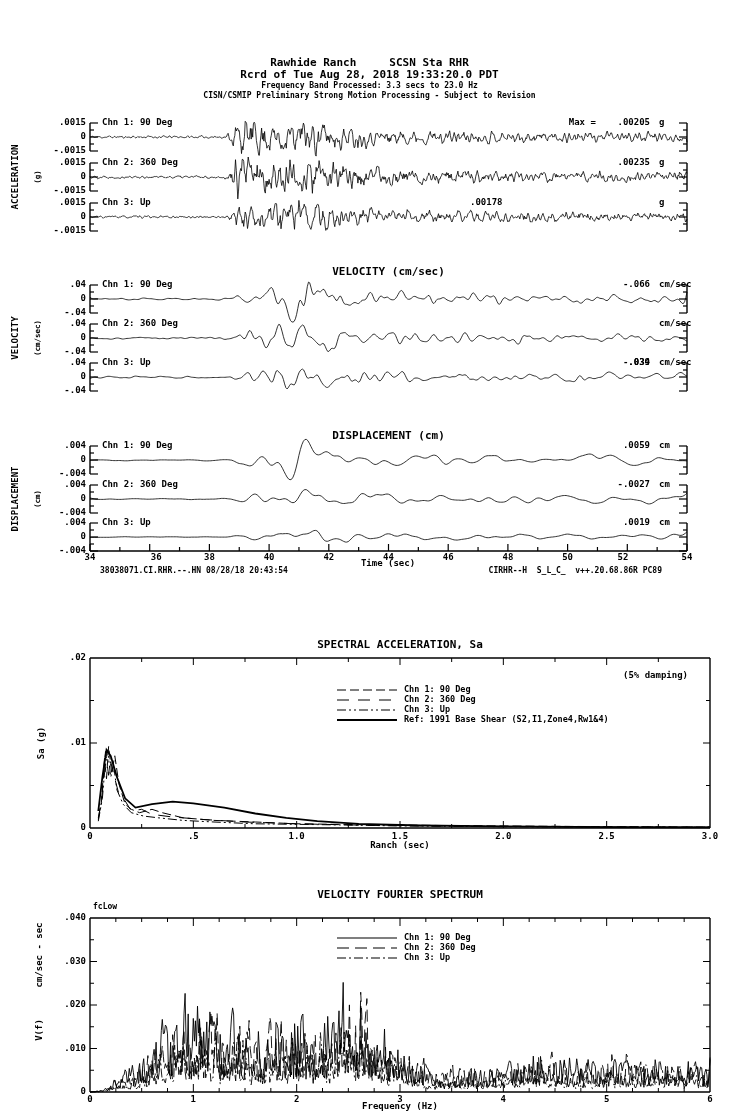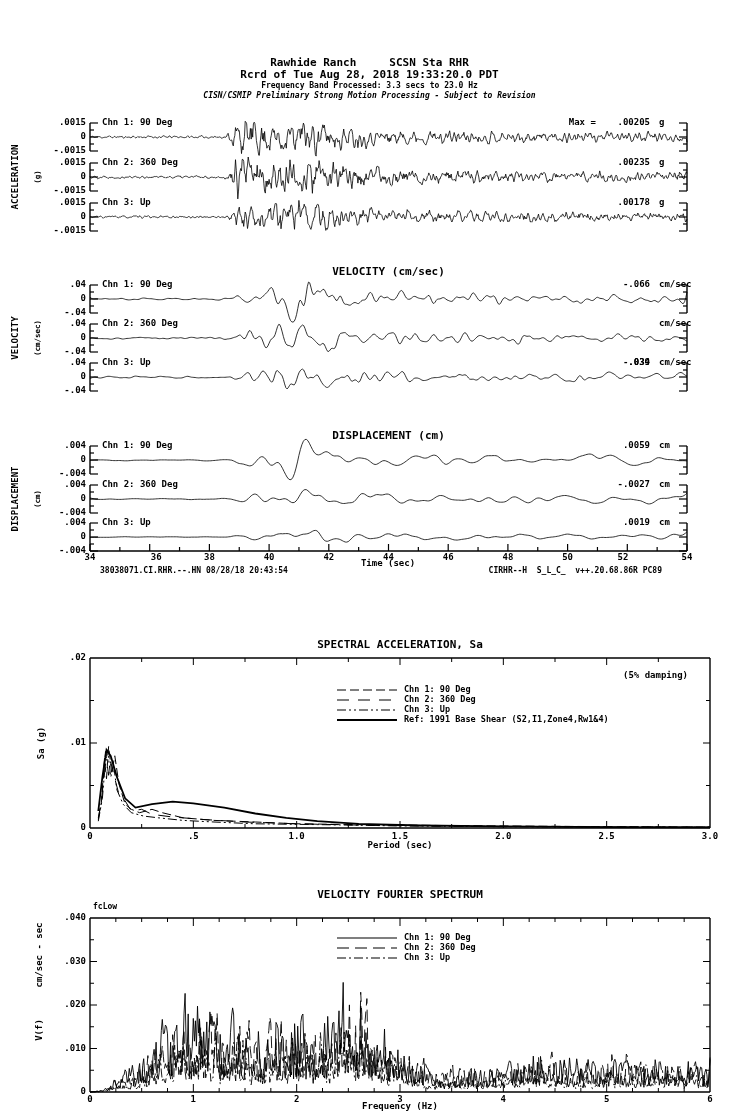--- a/index.html
+++ b/index.html
@@ -268,40 +268,40 @@
       <line x1="337" y1="938" x2="397" y2="938" stroke="#000" stroke-width="1.2"></line>
       <path d="M90.0,1092.0L91.0,1092.0L92.1,1091.8L93.1,1091.7L94.1,1091.6L95.2,1091.6L96.2,1091.7L97.2,1091.2L98.3,1091.7L99.3,1091.2L100.3,1090.9L101.4,1091.1L102.4,1089.1L103.4,1089.8L104.5,1091.0L105.5,1090.5L106.5,1091.0L107.6,1090.8L108.6,1088.7L109.6,1087.9L110.7,1088.2L111.7,1088.7L112.7,1089.7L113.8,1085.8L114.8,1080.1L115.8,1084.5L116.9,1087.0L117.9,1088.2L118.9,1087.9L120.0,1087.0L121.0,1085.9L122.0,1079.1L123.1,1081.9L124.1,1082.6L125.1,1082.1L126.2,1086.5L127.2,1086.3L128.2,1081.4L129.3,1078.4L130.3,1084.1L131.3,1084.0L132.4,1081.3L133.4,1086.0L134.4,1078.1L135.5,1079.7L136.5,1075.3L137.5,1072.1L138.6,1086.4L139.6,1067.3L140.6,1079.2L141.7,1084.4L142.7,1069.9L143.7,1083.1L144.8,1080.0L145.8,1085.3L146.8,1069.2L147.9,1055.6L148.9,1085.2L149.9,1077.9L151.0,1073.0L152.0,1064.9L153.0,1076.2L154.1,1064.3L155.1,1058.0L156.1,1069.2L157.2,1072.2L158.2,1071.1L159.2,1060.6L160.3,1064.3L161.3,1055.8L162.3,1045.2L163.4,1056.7L164.4,1068.5L165.4,1063.7L166.5,1067.5L167.5,1065.2L168.5,1064.0L169.6,1075.3L170.6,1054.8L171.6,1078.7L172.7,1034.7L173.7,1050.2L174.7,1045.2L175.8,1072.1L176.8,1060.8L177.8,1060.0L178.9,1074.6L179.9,1066.6L180.9,1074.9L182.0,1065.5L183.0,1039.1L184.0,1029.4L185.1,1071.3L186.1,1079.5L187.1,1055.6L188.2,1055.7L189.2,1043.3L190.2,1046.3L191.3,1078.4L192.3,1059.8L193.3,1064.4L194.4,1077.5L195.4,1062.2L196.4,1074.4L197.5,1056.5L198.5,1070.9L199.5,1019.3L200.6,1045.3L201.6,1035.3L202.6,1055.6L203.7,1078.0L204.7,1058.6L205.7,1077.8L206.8,1071.4L207.8,1056.0L208.8,1035.9L209.9,1017.0L210.9,1014.0L211.9,1054.4L213.0,1050.1L214.0,1068.0L215.0,1028.0L216.1,1040.3L217.1,1012.6L218.1,1043.1L219.2,1065.8L220.2,1064.1L221.2,1075.8L222.3,1043.1L223.3,1043.7L224.3,1075.5L225.4,1075.5L226.4,1065.5L227.4,1074.7L228.5,1054.1L229.5,1064.1L230.5,1076.9L231.6,1058.2L232.6,1076.7L233.6,1057.5L234.7,1073.6L235.7,1080.9L236.7,1058.1L237.8,1074.1L238.8,1053.5L239.8,1026.1L240.9,1060.7L241.9,1068.4L242.9,1056.7L244.0,1057.0L245.0,1044.8L246.0,1049.4L247.1,1031.8L248.1,1038.9L249.1,1020.4L250.2,1048.5L251.2,1056.8L252.2,1076.1L253.3,1076.1L254.3,1046.7L255.3,1043.9L256.4,1041.5L257.4,1081.3L258.4,1082.3L259.5,1052.3L260.5,1067.5L261.5,1070.9L262.6,1073.1L263.6,1069.1L264.6,1077.7L265.7,1052.4L266.7,1048.7L267.7,1040.9L268.8,1030.5L269.8,1016.8L270.8,1023.2L271.9,1054.3L272.9,1069.2L273.9,1067.6L275.0,1070.4L276.0,1037.5L277.0,1080.3L278.1,1066.1L279.1,1077.1L280.1,1043.2L281.2,1019.8L282.2,1058.3L283.2,1061.1L284.3,1056.9L285.3,1059.0L286.3,1039.9L287.4,1065.1L288.4,1070.7L289.4,1063.8L290.5,1053.7L291.5,1075.0L292.5,1042.4L293.6,1056.6L294.6,1064.3L295.6,1042.1L296.7,1075.8L297.7,1051.4L298.7,1075.0L299.8,1047.7L300.8,1066.2L301.8,1043.1L302.9,1077.4L303.9,1054.9L304.9,1033.3L306.0,1041.8L307.0,1045.1L308.0,1061.7L309.1,1055.6L310.1,1079.4L311.1,1065.6L312.2,1054.9L313.2,1079.9L314.2,1041.0L315.3,1035.1L316.3,1074.7L317.3,1075.0L318.4,1069.1L319.4,1056.3L320.4,1073.5L321.5,1045.7L322.5,1064.5L323.5,1051.2L324.6,1078.1L325.6,1054.7L326.6,1076.9L327.7,1074.0L328.7,1057.0L329.7,1049.1L330.8,1067.3L331.8,1043.6L332.8,1067.2L333.9,1069.8L334.9,1074.1L335.9,1032.9L337.0,1052.2L338.0,1073.3L339.0,1074.7L340.1,1053.1L341.1,1027.6L342.1,1069.7L343.2,1064.7L344.2,1060.0L345.2,1073.2L346.3,1050.0L347.3,1071.6L348.3,1051.4L349.4,1004.9L350.4,1047.8L351.4,1064.1L352.5,1062.1L353.5,1056.1L354.5,1067.4L355.6,1025.8L356.6,1070.2L357.6,1052.7L358.7,1064.4L359.7,1049.3L360.7,992.2L361.8,1014.2L362.8,1053.7L363.8,1069.6L364.9,1023.8L365.9,1011.3L366.9,998.6L368.0,1059.2L369.0,1058.8L370.0,1055.7L371.1,1052.9L372.1,1050.0L373.1,1073.2L374.2,1047.5L375.2,1071.8L376.2,1075.9L377.3,1055.5L378.3,1077.4L379.3,1078.3L380.4,1065.3L381.4,1060.0L382.4,1078.1L383.5,1081.2L384.5,1078.0L385.5,1047.0L386.6,1080.0L387.6,1074.7L388.6,1058.3L389.7,1081.2L390.7,1051.2L391.7,1054.5L392.8,1055.5L393.8,1077.8L394.8,1077.4L395.9,1079.2L396.9,1076.4L397.9,1078.5L399.0,1077.5L400.0,1066.4L401.0,1066.8L402.1,1083.2L403.1,1070.0L404.1,1063.3L405.2,1076.9L406.2,1080.1L407.2,1071.2L408.3,1064.4L409.3,1056.3L410.3,1073.9L411.4,1069.2L412.4,1069.8L413.4,1069.4L414.5,1083.6L415.5,1081.3L416.5,1070.3L417.6,1063.2L418.6,1073.0L419.6,1085.5L420.7,1085.3L421.7,1082.8L422.7,1066.4L423.8,1058.2L424.8,1074.9L425.8,1084.0L426.9,1074.4L427.9,1084.8L428.9,1077.6L430.0,1070.1L431.0,1073.2L432.0,1075.3L433.1,1080.5L434.1,1080.4L435.1,1087.3L436.2,1074.0L437.2,1078.3L438.2,1082.0L439.3,1083.6L440.3,1087.4L441.3,1075.8L442.4,1072.9L443.4,1074.3L444.4,1083.6L445.5,1074.2L446.5,1076.8L447.5,1072.8L448.6,1086.9L449.6,1081.3L450.6,1068.9L451.7,1072.4L452.7,1065.2L453.7,1080.5L454.8,1087.5L455.8,1087.5L456.8,1085.7L457.9,1086.4L458.9,1072.0L459.9,1068.3L461.0,1070.5L462.0,1080.9L463.0,1082.5L464.1,1070.5L465.1,1081.2L466.1,1084.2L467.2,1085.1L468.2,1080.2L469.2,1069.6L470.3,1075.5L471.3,1087.5L472.3,1087.7L473.4,1084.6L474.4,1067.9L475.4,1078.7L476.5,1087.1L477.5,1085.1L478.5,1086.6L479.6,1084.9L480.6,1082.5L481.6,1086.3L482.7,1086.9L483.7,1080.4L484.7,1071.2L485.8,1077.1L486.8,1087.4L487.8,1087.8L488.9,1084.5L489.9,1066.4L490.9,1072.0L492.0,1070.5L493.0,1086.9L494.0,1078.0L495.1,1075.1L496.1,1087.5L497.1,1086.0L498.2,1082.7L499.2,1078.4L500.2,1080.2L501.3,1081.2L502.3,1085.5L503.3,1078.8L504.4,1074.4L505.4,1074.5L506.4,1076.4L507.5,1079.9L508.5,1079.2L509.5,1073.1L510.6,1071.7L511.6,1084.4L512.6,1084.6L513.7,1074.1L514.7,1066.2L515.7,1084.7L516.8,1081.5L517.8,1063.5L518.8,1073.2L519.9,1084.5L520.9,1083.5L521.9,1077.5L523.0,1078.5L524.0,1070.1L525.0,1066.9L526.1,1069.6L527.1,1077.3L528.1,1083.6L529.2,1080.4L530.2,1074.5L531.2,1066.6L532.3,1068.2L533.3,1084.2L534.3,1073.7L535.4,1083.9L536.4,1084.2L537.4,1078.3L538.5,1057.3L539.5,1075.8L540.5,1071.4L541.6,1078.3L542.6,1071.9L543.6,1071.1L544.7,1080.6L545.7,1072.9L546.7,1076.7L547.8,1080.8L548.8,1066.0L549.8,1068.1L550.9,1057.2L551.9,1051.9L552.9,1060.4L554.0,1069.2L555.0,1080.4L556.0,1086.5L557.1,1081.0L558.1,1085.0L559.1,1081.2L560.2,1082.4L561.2,1081.1L562.2,1078.1L563.3,1071.8L564.3,1059.9L565.3,1074.5L566.4,1075.3L567.4,1080.8L568.4,1087.0L569.5,1083.8L570.5,1078.2L571.5,1085.3L572.6,1080.9L573.6,1073.6L574.6,1084.7L575.7,1084.4L576.7,1084.1L577.7,1082.3L578.8,1086.7L579.8,1077.1L580.8,1065.6L581.9,1080.7L582.9,1087.5L583.9,1080.2L585.0,1078.7L586.0,1065.9L587.0,1062.8L588.1,1082.1L589.1,1080.5L590.1,1077.4L591.2,1072.9L592.2,1083.3L593.2,1074.8L594.3,1086.9L595.3,1078.9L596.3,1087.3L597.4,1078.2L598.4,1068.4L599.4,1077.7L600.5,1084.8L601.5,1063.4L602.5,1065.6L603.6,1070.2L604.6,1084.6L605.6,1070.8L606.7,1076.9L607.7,1063.3L608.7,1086.3L609.8,1075.1L610.8,1078.2L611.8,1054.6L612.9,1063.4L613.9,1085.0L614.9,1084.5L616.0,1082.9L617.0,1080.7L618.0,1077.2L619.1,1084.1L620.1,1084.4L621.1,1071.4L622.2,1084.4L623.2,1077.0L624.2,1079.9L625.3,1075.0L626.3,1054.1L627.3,1056.1L628.4,1064.6L629.4,1082.8L630.4,1070.7L631.5,1080.0L632.5,1076.4L633.5,1074.2L634.6,1065.0L635.6,1066.5L636.6,1078.9L637.7,1084.1L638.7,1068.3L639.7,1065.7L640.8,1061.8L641.8,1084.6L642.8,1086.6L643.9,1067.8L644.9,1080.2L645.9,1080.0L647.0,1086.3L648.0,1084.6L649.0,1082.4L650.1,1085.7L651.1,1086.0L652.1,1076.4L653.2,1066.3L654.2,1077.0L655.2,1085.0L656.3,1069.0L657.3,1073.9L658.3,1074.9L659.4,1058.6L660.4,1062.7L661.4,1069.4L662.5,1070.7L663.5,1080.8L664.5,1078.3L665.6,1079.1L666.6,1067.4L667.6,1066.6L668.7,1086.0L669.7,1081.9L670.7,1082.8L671.8,1066.9L672.8,1070.2L673.8,1070.9L674.9,1085.3L675.9,1082.4L676.9,1080.3L678.0,1086.5L679.0,1083.1L680.0,1074.9L681.1,1076.1L682.1,1081.6L683.1,1081.9L684.2,1084.4L685.2,1084.8L686.2,1086.1L687.3,1083.7L688.3,1078.5L689.3,1075.1L690.4,1067.5L691.4,1079.5L692.4,1079.4L693.5,1067.3L694.5,1064.7L695.5,1061.7L696.6,1069.6L697.6,1065.8L698.6,1086.1L699.7,1081.1L700.7,1078.7L701.7,1077.0L702.8,1085.6L703.8,1075.0L704.8,1086.2L705.9,1086.3L706.9,1079.3L707.9,1083.7L709.0,1077.2L710.0,1057.5" fill="none" stroke="#000" stroke-width="0.9" stroke-dasharray="12,6"></path>
       <line x1="337" y1="948" x2="397" y2="948" stroke="#000" stroke-width="1.2" stroke-dasharray="12,6"></line>
       <path d="M90.0,1092.0L91.0,1091.9L92.1,1091.8L93.1,1091.8L94.1,1091.8L95.2,1091.8L96.2,1091.3L97.2,1091.3L98.3,1091.4L99.3,1091.6L100.3,1091.6L101.4,1091.4L102.4,1091.2L103.4,1090.4L104.5,1089.0L105.5,1089.4L106.5,1089.5L107.6,1090.7L108.6,1089.3L109.6,1087.9L110.7,1089.0L111.7,1089.2L112.7,1090.7L113.8,1088.2L114.8,1089.3L115.8,1089.6L116.9,1084.1L117.9,1083.7L118.9,1081.4L120.0,1085.0L121.0,1089.3L122.0,1088.9L123.1,1085.7L124.1,1088.4L125.1,1085.1L126.2,1087.9L127.2,1085.6L128.2,1088.7L129.3,1088.5L130.3,1089.2L131.3,1085.5L132.4,1077.0L133.4,1081.7L134.4,1088.4L135.5,1085.2L136.5,1088.8L137.5,1087.7L138.6,1086.5L139.6,1087.6L140.6,1077.7L141.7,1077.8L142.7,1080.1L143.7,1077.4L144.8,1086.2L145.8,1081.2L146.8,1086.9L147.9,1083.2L148.9,1080.4L149.9,1074.5L151.0,1064.6L152.0,1060.8L153.0,1077.4L154.1,1080.9L155.1,1073.0L156.1,1084.1L157.2,1068.2L158.2,1062.3L159.2,1057.0L160.3,1053.9L161.3,1071.0L162.3,1080.7L163.4,1077.5L164.4,1081.2L165.4,1082.9L166.5,1075.9L167.5,1074.2L168.5,1062.2L169.6,1071.1L170.6,1079.1L171.6,1070.4L172.7,1082.0L173.7,1080.3L174.7,1052.5L175.8,1067.1L176.8,1055.4L177.8,1062.4L178.9,1050.9L179.9,1052.0L180.9,1072.0L182.0,1063.2L183.0,1045.3L184.0,1060.8L185.1,1065.8L186.1,1056.6L187.1,1066.3L188.2,1074.3L189.2,1079.0L190.2,1069.6L191.3,1079.3L192.3,1061.6L193.3,1075.6L194.4,1058.0L195.4,1073.9L196.4,1055.3L197.5,1068.0L198.5,1079.7L199.5,1047.9L200.6,1026.8L201.6,1066.6L202.6,1067.7L203.7,1055.5L204.7,1049.9L205.7,1068.0L206.8,1050.5L207.8,1065.9L208.8,1062.5L209.9,1067.2L210.9,1081.3L211.9,1078.1L213.0,1078.0L214.0,1055.9L215.0,1045.4L216.1,1038.0L217.1,1056.5L218.1,1067.5L219.2,1072.4L220.2,1084.1L221.2,1065.0L222.3,1081.3L223.3,1079.0L224.3,1057.7L225.4,1061.3L226.4,1070.6L227.4,1079.6L228.5,1069.1L229.5,1081.4L230.5,1067.3L231.6,1071.2L232.6,1043.4L233.6,1042.5L234.7,1062.7L235.7,1074.4L236.7,1043.6L237.8,1035.0L238.8,1057.6L239.8,1081.2L240.9,1079.8L241.9,1068.0L242.9,1040.3L244.0,1066.5L245.0,1079.7L246.0,1057.9L247.1,1070.1L248.1,1064.0L249.1,1068.7L250.2,1083.3L251.2,1084.8L252.2,1076.0L253.3,1064.4L254.3,1069.8L255.3,1079.8L256.4,1074.5L257.4,1081.9L258.4,1079.3L259.5,1074.4L260.5,1083.7L261.5,1073.3L262.6,1083.9L263.6,1073.9L264.6,1083.2L265.7,1081.2L266.7,1063.5L267.7,1060.1L268.8,1057.5L269.8,1082.3L270.8,1075.8L271.9,1068.8L272.9,1075.7L273.9,1068.9L275.0,1052.3L276.0,1051.2L277.0,1071.6L278.1,1074.3L279.1,1079.8L280.1,1071.0L281.2,1080.1L282.2,1081.8L283.2,1068.9L284.3,1058.0L285.3,1056.2L286.3,1079.1L287.4,1083.4L288.4,1072.9L289.4,1076.0L290.5,1058.9L291.5,1043.0L292.5,1038.0L293.6,1054.8L294.6,1053.7L295.6,1075.5L296.7,1079.3L297.7,1062.0L298.7,1081.8L299.8,1065.3L300.8,1078.4L301.8,1067.7L302.9,1073.8L303.9,1075.5L304.9,1066.8L306.0,1063.6L307.0,1045.9L308.0,1067.4L309.1,1064.9L310.1,1059.2L311.1,1054.5L312.2,1073.0L313.2,1083.4L314.2,1070.3L315.3,1074.8L316.3,1076.8L317.3,1070.2L318.4,1068.9L319.4,1058.8L320.4,1032.6L321.5,1046.9L322.5,1063.2L323.5,1077.5L324.6,1054.3L325.6,1068.7L326.6,1082.7L327.7,1061.4L328.7,1076.8L329.7,1083.2L330.8,1066.8L331.8,1062.7L332.8,1072.0L333.9,1078.6L334.9,1071.7L335.9,1069.6L337.0,1068.9L338.0,1077.9L339.0,1051.8L340.1,1040.1L341.1,1054.5L342.1,1052.9L343.2,1056.2L344.2,1032.0L345.2,1070.2L346.3,1062.3L347.3,1050.5L348.3,1072.8L349.4,1034.3L350.4,1066.3L351.4,1071.5L352.5,1055.5L353.5,1066.6L354.5,1077.7L355.6,1080.7L356.6,1052.1L357.6,1077.1L358.7,1078.7L359.7,1071.5L360.7,1036.4L361.8,1060.5L362.8,1075.8L363.8,1069.7L364.9,1069.2L365.9,1072.0L366.9,1057.5L368.0,1070.4L369.0,1079.1L370.0,1048.2L371.1,1049.2L372.1,1081.5L373.1,1065.0L374.2,1066.8L375.2,1070.6L376.2,1074.5L377.3,1059.7L378.3,1078.8L379.3,1075.0L380.4,1070.2L381.4,1082.9L382.4,1068.7L383.5,1072.0L384.5,1063.9L385.5,1054.1L386.6,1067.7L387.6,1083.8L388.6,1085.5L389.7,1084.7L390.7,1065.1L391.7,1065.7L392.8,1064.9L393.8,1081.3L394.8,1057.6L395.9,1061.8L396.9,1081.6L397.9,1077.6L399.0,1065.9L400.0,1062.6L401.0,1058.3L402.1,1078.3L403.1,1079.6L404.1,1084.2L405.2,1084.3L406.2,1077.4L407.2,1080.9L408.3,1085.3L409.3,1083.5L410.3,1079.0L411.4,1079.1L412.4,1086.4L413.4,1080.0L414.5,1079.4L415.5,1083.9L416.5,1082.1L417.6,1087.4L418.6,1087.1L419.6,1077.9L420.7,1079.0L421.7,1071.9L422.7,1076.9L423.8,1088.4L424.8,1085.2L425.8,1086.9L426.9,1088.6L427.9,1088.9L428.9,1086.2L430.0,1086.9L431.0,1088.4L432.0,1086.1L433.1,1084.1L434.1,1085.8L435.1,1089.4L436.2,1085.8L437.2,1088.4L438.2,1088.6L439.3,1080.5L440.3,1085.7L441.3,1089.2L442.4,1081.9L443.4,1085.1L444.4,1089.0L445.5,1080.7L446.5,1076.0L447.5,1082.5L448.6,1088.9L449.6,1086.9L450.6,1082.7L451.7,1087.7L452.7,1082.7L453.7,1076.3L454.8,1079.1L455.8,1081.0L456.8,1087.3L457.9,1085.2L458.9,1084.9L459.9,1086.5L461.0,1088.5L462.0,1089.3L463.0,1088.5L464.1,1087.5L465.1,1088.9L466.1,1088.2L467.2,1089.0L468.2,1087.5L469.2,1082.6L470.3,1087.1L471.3,1086.0L472.3,1080.3L473.4,1085.8L474.4,1088.1L475.4,1083.4L476.5,1088.7L477.5,1080.5L478.5,1082.5L479.6,1084.5L480.6,1082.6L481.6,1088.0L482.7,1088.5L483.7,1088.1L484.7,1088.1L485.8,1087.3L486.8,1084.1L487.8,1087.0L488.9,1085.5L489.9,1084.0L490.9,1080.7L492.0,1086.3L493.0,1084.9L494.0,1085.6L495.1,1087.5L496.1,1078.8L497.1,1078.0L498.2,1072.4L499.2,1086.5L500.2,1088.4L501.3,1085.3L502.3,1076.6L503.3,1080.0L504.4,1087.7L505.4,1080.2L506.4,1084.2L507.5,1084.2L508.5,1084.0L509.5,1080.4L510.6,1080.3L511.6,1078.7L512.6,1084.1L513.7,1084.5L514.7,1087.5L515.7,1084.7L516.8,1084.7L517.8,1087.2L518.8,1085.0L519.9,1087.3L520.9,1079.6L521.9,1072.0L523.0,1076.2L524.0,1086.4L525.0,1083.2L526.1,1082.0L527.1,1078.6L528.1,1080.6L529.2,1077.8L530.2,1076.5L531.2,1069.0L532.3,1079.6L533.3,1084.6L534.3,1081.1L535.4,1078.1L536.4,1086.5L537.4,1079.0L538.5,1081.7L539.5,1082.0L540.5,1079.6L541.6,1060.2L542.6,1076.8L543.6,1083.3L544.7,1077.9L545.7,1083.2L546.7,1085.2L547.8,1085.1L548.8,1087.4L549.8,1084.5L550.9,1086.2L551.9,1080.9L552.9,1074.4L554.0,1078.7L555.0,1085.8L556.0,1086.2L557.1,1085.3L558.1,1079.2L559.1,1085.1L560.2,1081.1L561.2,1084.8L562.2,1080.9L563.3,1084.0L564.3,1087.8L565.3,1077.5L566.4,1087.6L567.4,1083.4L568.4,1086.9L569.5,1084.3L570.5,1083.1L571.5,1080.4L572.6,1082.7L573.6,1087.1L574.6,1083.8L575.7,1088.6L576.7,1083.0L577.7,1073.9L578.8,1070.8L579.8,1078.8L580.8,1087.0L581.9,1087.1L582.9,1088.4L583.9,1082.8L585.0,1088.6L586.0,1082.4L587.0,1073.8L588.1,1083.9L589.1,1082.3L590.1,1081.1L591.2,1084.8L592.2,1088.5L593.2,1089.0L594.3,1087.7L595.3,1086.5L596.3,1085.3L597.4,1086.0L598.4,1085.1L599.4,1087.0L600.5,1078.5L601.5,1079.9L602.5,1080.1L603.6,1088.8L604.6,1080.7L605.6,1077.6L606.7,1083.2L607.7,1082.1L608.7,1074.8L609.8,1072.0L610.8,1080.2L611.8,1076.4L612.9,1077.3L613.9,1077.0L614.9,1088.2L616.0,1073.9L617.0,1075.5L618.0,1072.8L619.1,1083.3L620.1,1086.7L621.1,1087.1L622.2,1083.6L623.2,1085.3L624.2,1082.1L625.3,1074.9L626.3,1088.0L627.3,1081.7L628.4,1086.6L629.4,1082.1L630.4,1085.2L631.5,1078.3L632.5,1084.8L633.5,1080.2L634.6,1086.7L635.6,1088.0L636.6,1085.3L637.7,1078.8L638.7,1079.8L639.7,1082.2L640.8,1086.5L641.8,1077.8L642.8,1078.4L643.9,1087.3L644.9,1078.1L645.9,1064.7L647.0,1065.9L648.0,1075.8L649.0,1082.8L650.1,1076.5L651.1,1082.1L652.1,1082.7L653.2,1085.8L654.2,1079.8L655.2,1076.4L656.3,1082.8L657.3,1081.7L658.3,1075.6L659.4,1085.2L660.4,1083.5L661.4,1082.6L662.5,1076.3L663.5,1087.2L664.5,1087.0L665.6,1076.8L666.6,1080.7L667.6,1069.0L668.7,1081.9L669.7,1078.0L670.7,1083.8L671.8,1081.9L672.8,1075.5L673.8,1076.5L674.9,1085.8L675.9,1084.6L676.9,1080.0L678.0,1084.5L679.0,1073.9L680.0,1066.0L681.1,1074.8L682.1,1081.0L683.1,1079.6L684.2,1088.4L685.2,1085.3L686.2,1079.8L687.3,1077.5L688.3,1071.6L689.3,1082.4L690.4,1078.7L691.4,1074.4L692.4,1073.3L693.5,1081.6L694.5,1084.3L695.5,1081.2L696.6,1075.5L697.6,1082.6L698.6,1088.5L699.7,1086.3L700.7,1085.9L701.7,1088.2L702.8,1085.6L703.8,1079.5L704.8,1079.6L705.9,1081.5L706.9,1088.0L707.9,1084.6L709.0,1078.6L710.0,1080.4" fill="none" stroke="#000" stroke-width="0.9" stroke-dasharray="9,3,2,3"></path>
       <line x1="337" y1="958" x2="397" y2="958" stroke="#000" stroke-width="1.2" stroke-dasharray="9,3,2,3"></line>
     </svg>
 
   <div class="lbl t11 ctr" style="left:0;top:57px;width:739px;">Rawhide Ranch     SCSN Sta RHR</div>
   <div class="lbl t11 ctr" style="left:0;top:69px;width:739px;">Rcrd of Tue Aug 28, 2018 19:33:20.0 PDT</div>
   <div class="lbl t8 ctr" style="left:0;top:82px;width:739px;">Frequency Band Processed: 3.3 secs to 23.0 Hz</div>
-  <div class="lbl t8 ctr" style="left:0;top:92px;width:739px;font-style:italic;">CISN/CSMIP Preliminary Strong Motion Processing - Subject to Revision</div>
+  <div class="lbl t8 ctr" style="left:0;top:92px;width:739px;">CISN/CSMIP Preliminary Strong Motion Processing - Subject to Revision</div>
 
   <div class="lbl t11 ctr" style="left:90px;top:266px;width:597px;">VELOCITY (cm/sec)</div>
   <div class="lbl t11 ctr" style="left:90px;top:430px;width:597px;">DISPLACEMENT (cm)</div>
 
   <div class="lbl t9 vlabel" style="left:16px;top:177px;">ACCELERATION</div>
   <div class="lbl t75 vlabel" style="left:38px;top:177px;">(g)</div>
   <div class="lbl t9 vlabel" style="left:16px;top:338px;">VELOCITY</div>
   <div class="lbl t75 vlabel" style="left:38px;top:338px;">(cm/sec)</div>
   <div class="lbl t9 vlabel" style="left:16px;top:499px;">DISPLACEMENT</div>
   <div class="lbl t75 vlabel" style="left:38px;top:499px;">(cm)</div>
 
   <div class="lbl t9 ctr" style="left:328px;top:559px;width:120px;">Time (sec)</div>
   <div class="lbl t8" style="left:100px;top:567px;">38038071.CI.RHR.--.HN 08/28/18 20:43:54</div>
   <div class="lbl t8 rgt" style="left:400px;top:567px;width:262px;">CIRHR--H  S_L_C_  v++.20.68.86R PC89</div>
 
   <div class="lbl t11 ctr" style="left:90px;top:639px;width:620px;">SPECTRAL ACCELERATION, Sa</div>
   <div class="lbl t9 rgt" style="left:500px;top:671px;width:188px;">(5% damping)</div>
   <div class="lbl t9 vlabel" style="left:42px;top:743px;">Sa (g)</div>
-  <div class="lbl t9 ctr" style="left:340px;top:841px;width:120px;">Period (sec)</div>
+  <div class="lbl t9 ctr" style="left:340px;top:841px;width:120px;">Ranch (sec)</div>
 
   <div class="lbl t11 ctr" style="left:90px;top:889px;width:620px;">VELOCITY FOURIER SPECTRUM</div>
   <div class="lbl t8" style="left:93px;top:903px;">fcLow</div>
   <div class="lbl t9 vlabel" style="left:40px;top:955px;">cm/sec - sec</div>
   <div class="lbl t9 vlabel" style="left:40px;top:1030px;">V(f)</div>
   <div class="lbl t9 ctr" style="left:340px;top:1102px;width:120px;">Frequency (Hz)</div>
 <div class="lbl t9" style="left: 36px; width: 50px; text-align: right; top: 118px;">.0015</div>
     <div class="lbl t9" style="left: 36px; width: 50px; text-align: right; top: 132px;">0</div>
     <div class="lbl t9" style="left: 36px; width: 50px; text-align: right; top: 146px;">-.0015</div>
     <div class="lbl t9" style="left: 102px; top: 118px;">Chn 1: 90 Deg</div>
@@ -310,21 +310,21 @@
     <div class="lbl t9" style="left: 36px; width: 50px; text-align: right; top: 158px;">.0015</div>
     <div class="lbl t9" style="left: 36px; width: 50px; text-align: right; top: 172px;">0</div>
     <div class="lbl t9" style="left: 36px; width: 50px; text-align: right; top: 186px;">-.0015</div>
     <div class="lbl t9" style="left: 102px; top: 158px;">Chn 2: 360 Deg</div>
     <div class="lbl t9" style="left: 470px; width: 180px; text-align: right; top: 158px;">.00235</div>
     <div class="lbl t9" style="left: 659px; top: 158px;">g</div>
     <div class="lbl t9" style="left: 36px; width: 50px; text-align: right; top: 198px;">.0015</div>
     <div class="lbl t9" style="left: 36px; width: 50px; text-align: right; top: 212px;">0</div>
     <div class="lbl t9" style="left: 36px; width: 50px; text-align: right; top: 226px;">-.0015</div>
     <div class="lbl t9" style="left: 102px; top: 198px;">Chn 3: Up</div>
-    <div class="lbl t9" style="left: 470px; width: 180px; text-align: right; top: 198px;">.00178</div>
+    <div class="lbl t9" style="left: 470px; width: 180px; text-align: left; top: 198px;">.00178</div>
     <div class="lbl t9" style="left: 659px; top: 198px;">g</div>
     <div class="lbl t9" style="left: 36px; width: 50px; text-align: right; top: 280px;">.04</div>
     <div class="lbl t9" style="left: 36px; width: 50px; text-align: right; top: 294px;">0</div>
     <div class="lbl t9" style="left: 36px; width: 50px; text-align: right; top: 308px;">-.04</div>
     <div class="lbl t9" style="left: 102px; top: 280px;">Chn 1: 90 Deg</div>
     <div class="lbl t9" style="left: 470px; width: 180px; text-align: right; top: 280px;">-.066</div>
     <div class="lbl t9" style="left: 659px; top: 280px;">cm/sec</div>
     <div class="lbl t9" style="left: 36px; width: 50px; text-align: right; top: 319px;">.04</div>
     <div class="lbl t9" style="left: 36px; width: 50px; text-align: right; top: 333px;">0</div>
     <div class="lbl t9" style="left: 36px; width: 50px; text-align: right; top: 347px;">-.04</div>

